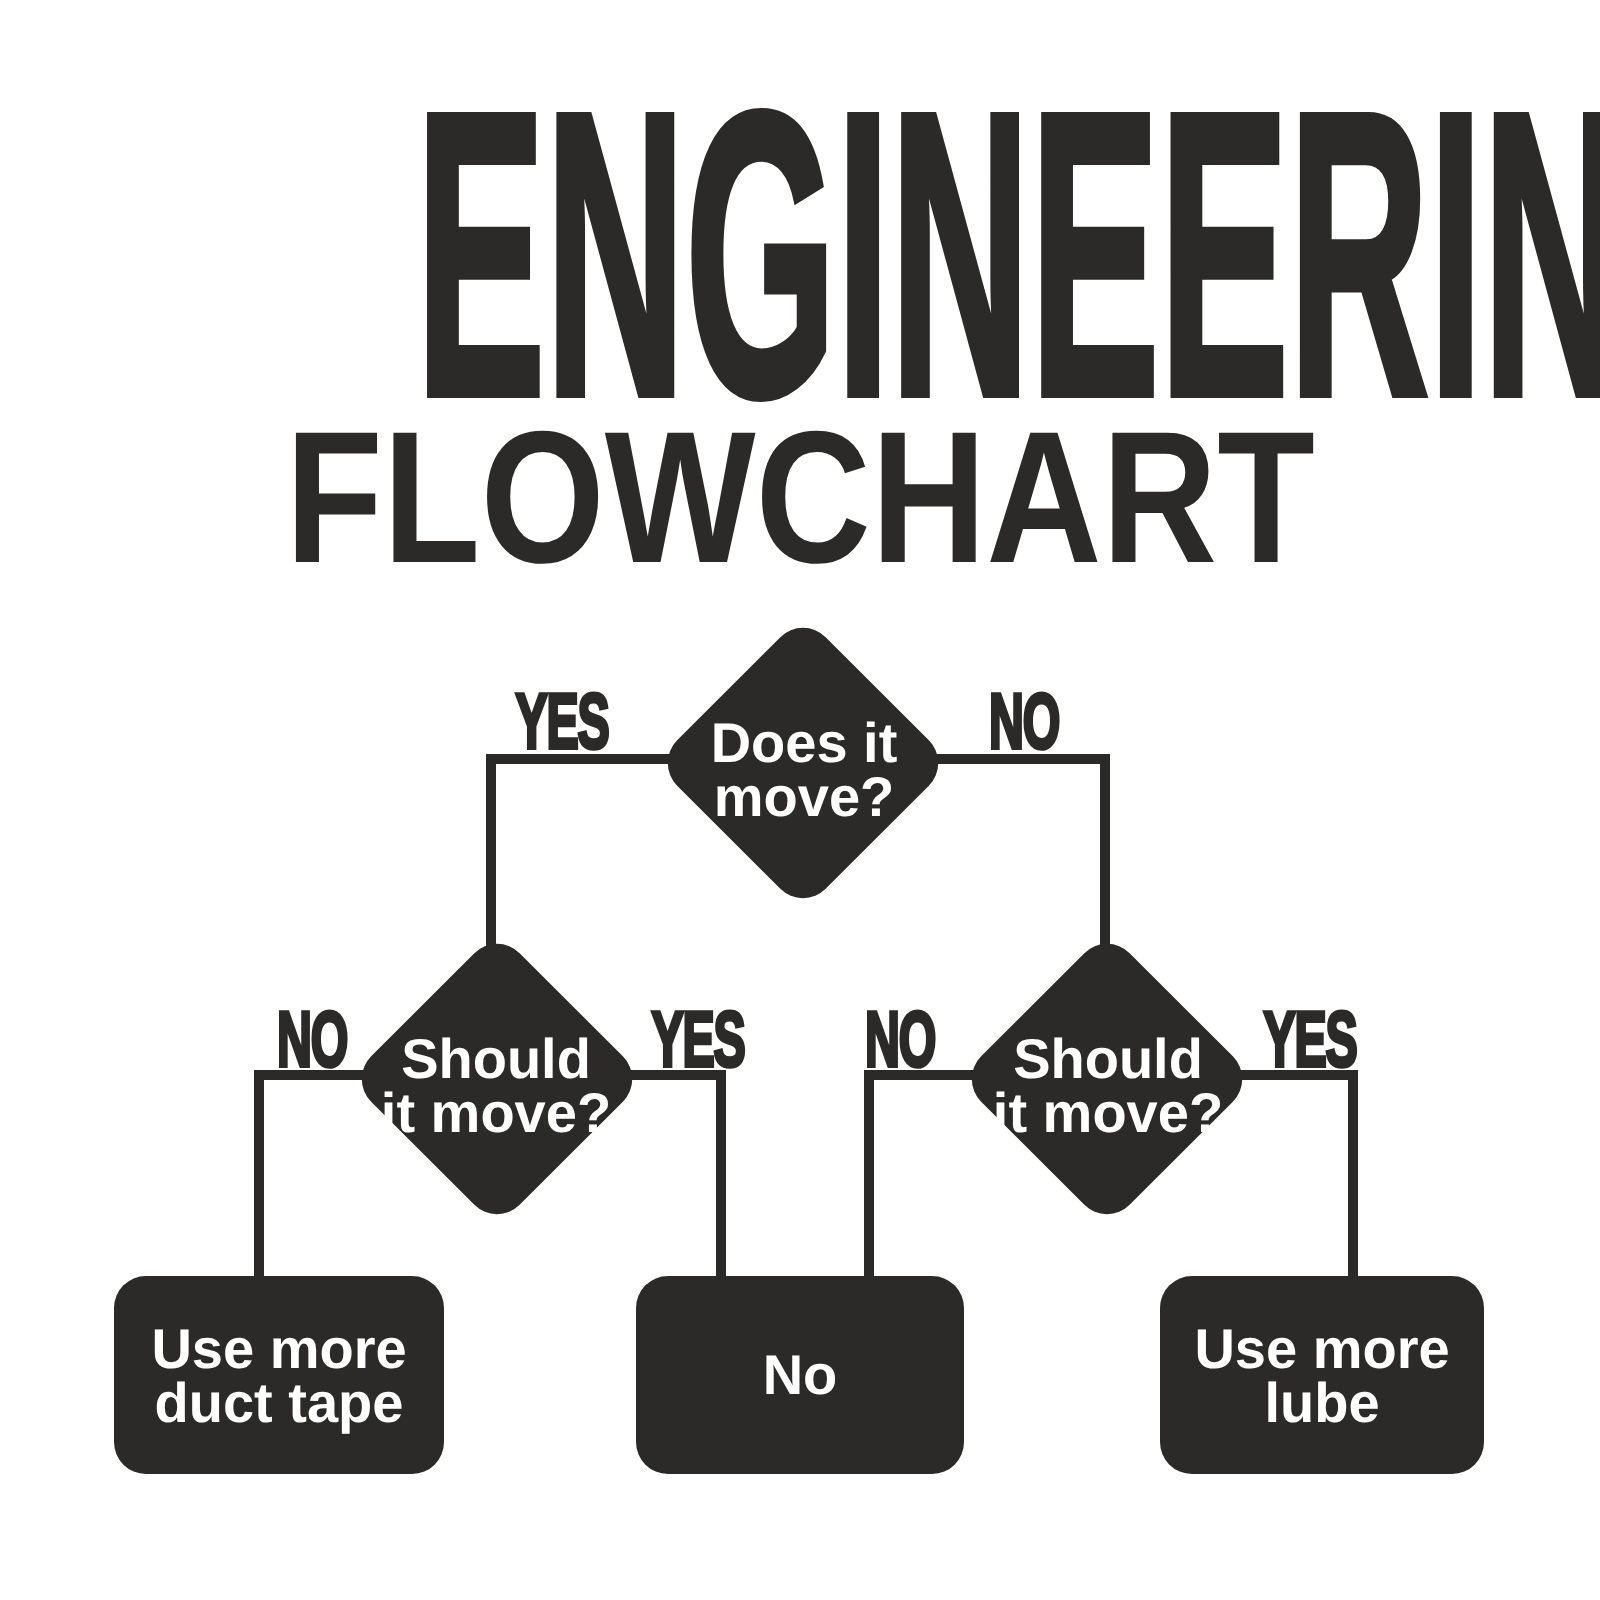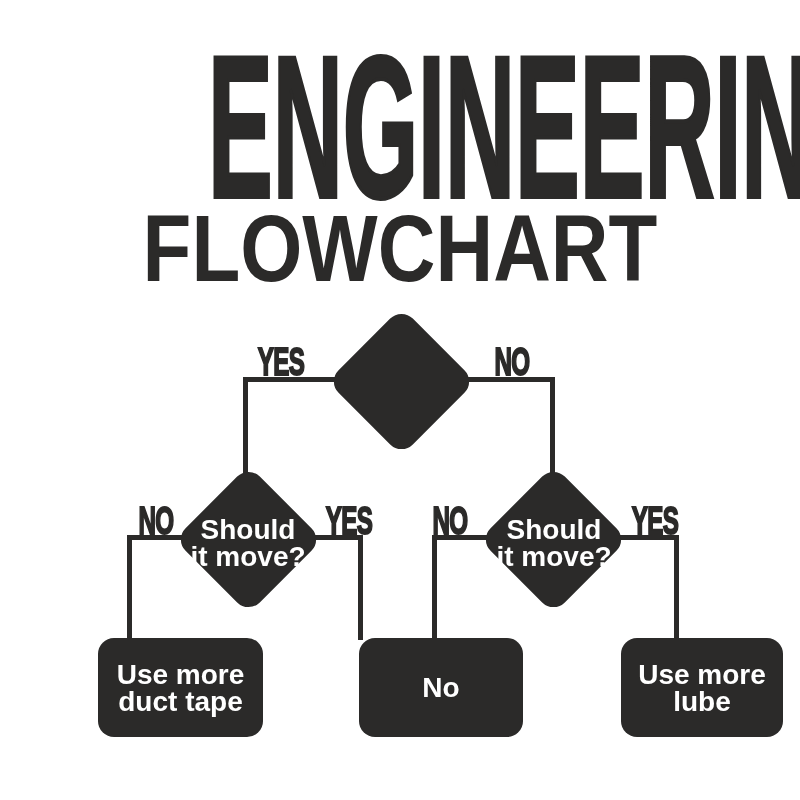--- a/index.html
+++ b/index.html
@@ -39,21 +39,20 @@
     color:#ffffff; font-weight:bold; font-size:28px; line-height:27px;
     white-space:nowrap;
   }
   .dlabel span { display:block; }
   
   .outcome {
     position:absolute; background:#2b2a29; border-radius:16px;
     color:#ffffff; font-weight:bold; font-size:28px; line-height:27px;
     display:flex; flex-direction:column; align-items:center; justify-content:center;
     text-align:center;
-    margin-left:41px;
   }
   .outcome span { display:block; }
   
   .edge-label {
     position:absolute; width:80px; text-align:center;
     font-size:39px; line-height:39px; font-weight:bold;
     color:#2b2a29; text-transform:uppercase;
     letter-spacing:-1px;
     -webkit-text-stroke:2px #2b2a29;
     transform:scaleX(0.62); transform-origin:50% 100%;
@@ -77,20 +76,24 @@
   <div class="line" style="left:127px; top:535px; width:5px; height:105px;"></div>
   <div class="line" style="left:311px; top:535px; width:52px; height:5px;"></div>
   <div class="line" style="left:358px; top:535px; width:5px; height:105px;"></div>
 
   <div class="line" style="left:432px; top:535px; width:56px; height:5px;"></div>
   <div class="line" style="left:432px; top:535px; width:5px; height:105px;"></div>
   <div class="line" style="left:617px; top:535px; width:62px; height:5px;"></div>
   <div class="line" style="left:674px; top:535px; width:5px; height:105px;"></div>
 
   <div class="diamond" style="left:349px; top:329px;"></div>
+  <div class="dlabel" style="left:322px; top:358px;">
+    <span>Does it</span>
+    <span>move?</span>
+  </div>
 
   <div class="diamond" style="left:196px; top:487px;"></div>
   <div class="dlabel" style="left:168px; top:516px;">
     <span>Should</span>
     <span>it move?</span>
   </div>
 
   <div class="diamond" style="left:501px; top:487px;"></div>
   <div class="dlabel" style="left:474px; top:516px;">
     <span>Should</span>

